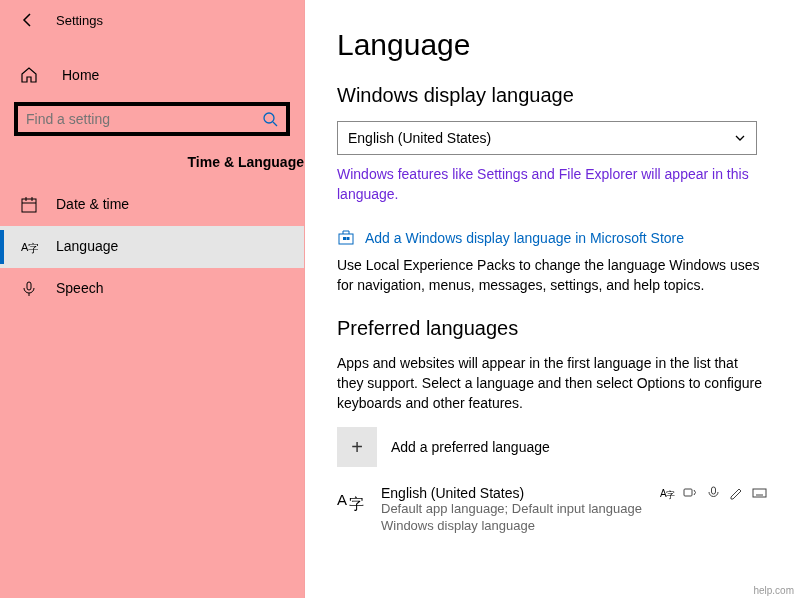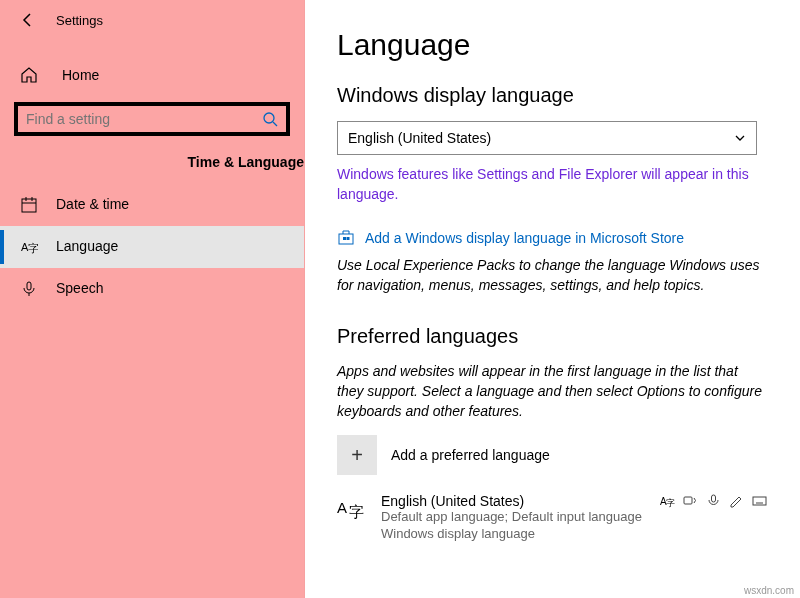--- a/index.html
+++ b/index.html
@@ -69,21 +69,21 @@
   .dropdown {
     border:1px solid #888; height:34px; width:420px;
     display:flex; align-items:center; justify-content:space-between;
     padding:0 10px; font-size:14px; cursor:pointer; background:#fff;
   }
   .desc { font-size:14px; color:#6d28d9; width:420px; line-height:1.4; margin-top:10px; }
   .link-row {
     display:flex; align-items:flex-end; gap:10px; color:#0067c0;
     margin-top:24px; cursor:pointer; font-size:14px;
   }
-  .sub-desc { font-size:14px; margin-top:10px; width:430px; line-height:1.4;font-style:italic; }
+  .sub-desc { font-size:14px; margin-top:10px; width:430px; line-height:1.4; }
   .add-row {
     display:flex; align-items:center; gap:14px;
     margin-top:14px; cursor:pointer;
   }
   .plus-box {
     width:40px; height:40px; background:#e5e5e5;
     display:flex; align-items:center; justify-content:center;
     font-size:20px; color:#333;
   }
   .lang-entry {
@@ -175,21 +175,21 @@
     <svg width="18" height="18" viewBox="0 0 18 18">
         <rect x="2" y="6" width="14" height="10" stroke="#0067c0" fill="none"></rect>
         <path d="M6 6 V3 H12 V6" stroke="#0067c0" fill="none"></path>
         <rect x="6" y="9" width="3" height="3" fill="#0067c0"></rect>
         <rect x="9.5" y="9" width="3" height="3" fill="#0067c0"></rect>
       </svg>
     <span>Add a Windows display language in Microsoft Store</span>
   </div>
   <div class="sub-desc">Use Local Experience Packs to change the language Windows uses for navigation, menus, messages, settings, and help topics.</div>
 
-  <h2 style="margin-top:30px">Preferred languages</h2>
+  <h2 style="margin-top:22px">Preferred languages</h2>
   <div class="sub-desc">Apps and websites will appear in the first language in the list that they support. Select a language and then select Options to configure keyboards and other features.</div>
 
   <div class="add-row">
     <div class="plus-box">+</div>
     <span>Add a preferred language</span>
   </div>
 
   <div class="lang-entry">
     <svg class="lang-glyph" viewBox="0 0 30 30">
         <text x="0" y="18" font-size="15">A</text>
@@ -217,13 +217,13 @@
           <path d="M2 12 L10 4 L12 6 L4 14 L2 14 Z" stroke="#444" fill="none"></path>
         </svg>
       <svg class="ei" viewBox="0 0 15 15">
           <rect x="1" y="4" width="13" height="8" stroke="#444" fill="none"></rect>
           <line x1="4" y1="10" x2="11" y2="10" stroke="#444"></line>
         </svg>
     </div>
   </div>
 </div>
 
-<div class="watermark">wsxdn.com</div>
+<div class="watermark">help.com</div>
 
 </body></html>

